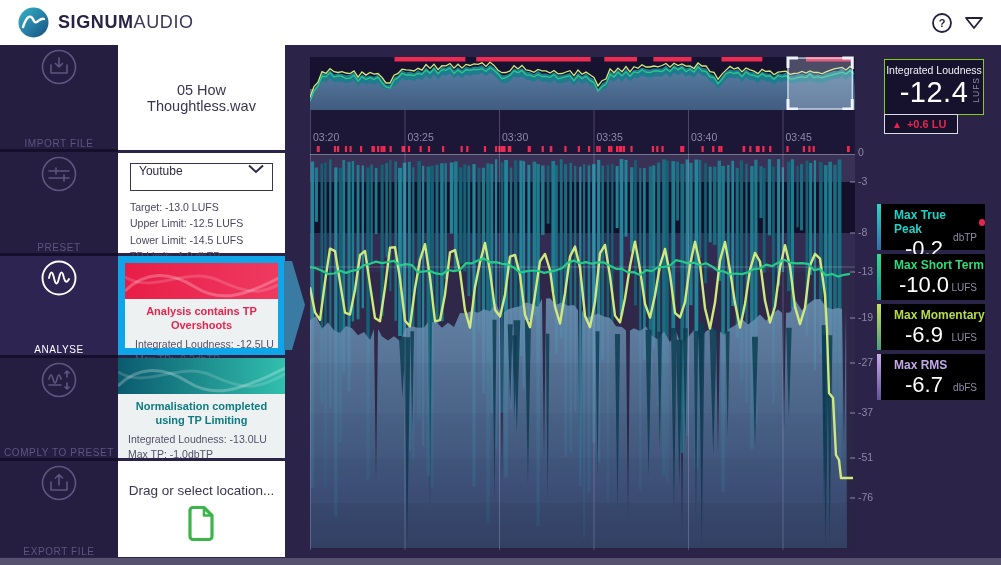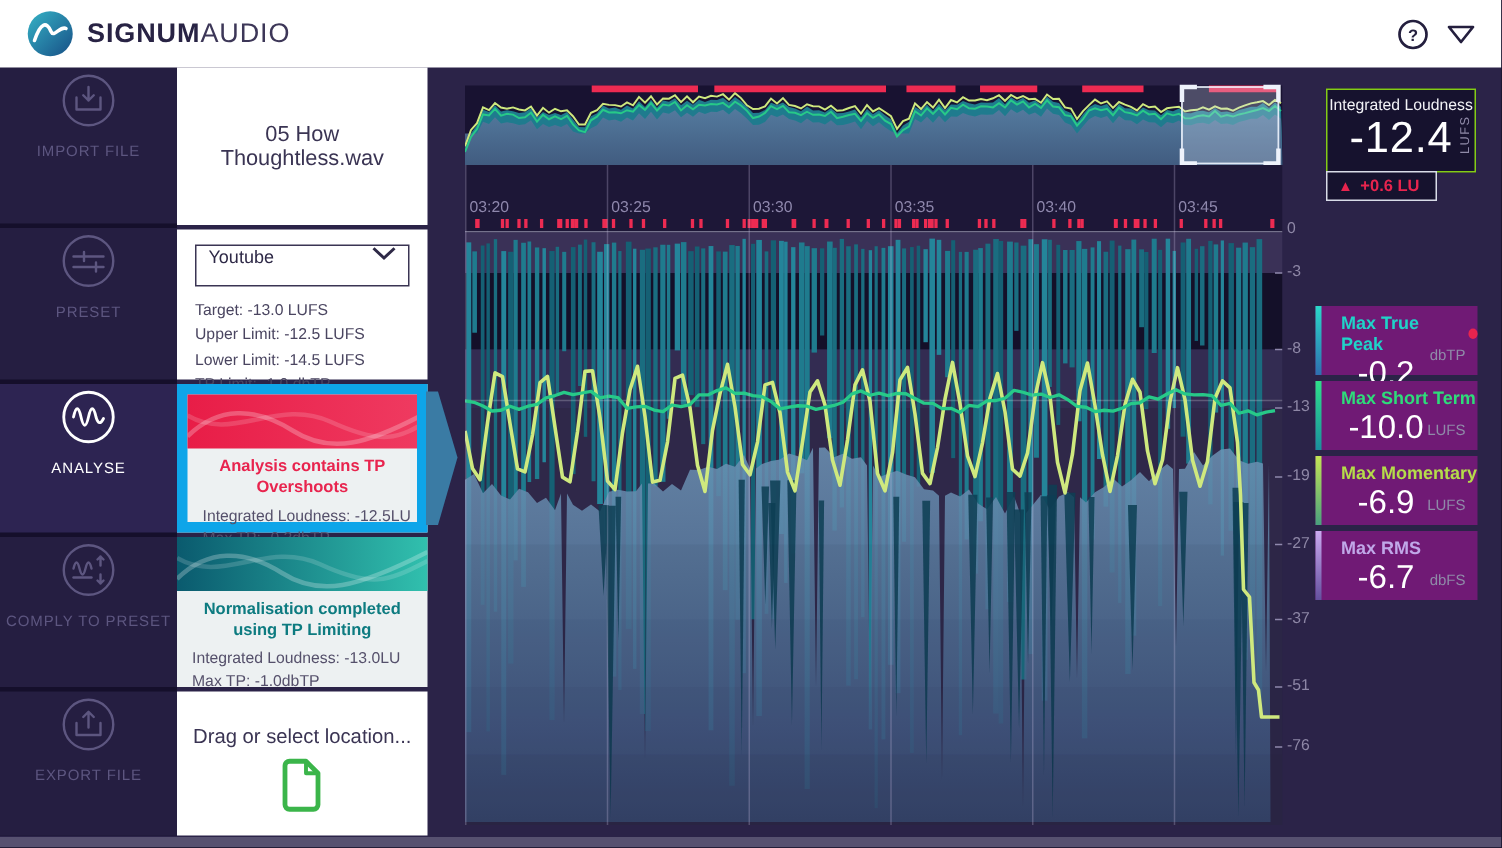--- a/index.html
+++ b/index.html
@@ -10,21 +10,21 @@
           display:flex;align-items:center;justify-content:space-between;}
   .logo{display:flex;align-items:center;margin-left:18px;gap:9px;}
   .brand{font-size:18px;letter-spacing:.6px;color:#282344;}
   .brand .b1{font-weight:700;}
   .brand .b2{font-weight:300;color:#3d3758;}
   .hicons{display:flex;align-items:center;gap:10px;margin-right:16px;}
   .hicons svg{cursor:pointer;}
   
   .navunder{position:absolute;left:0;top:45px;width:118px;height:512px;background:#150f2b;}
   .nav-item{position:absolute;left:0;width:118px;background:#251e41;color:#5d5680;
-            display:flex;flex-direction:column;align-items:center;justify-content:flex-start;gap:7px;cursor:pointer;}
+            display:flex;flex-direction:column;align-items:center;justify-content:space-between;gap:7px;cursor:pointer;}
   .nav-item.active{background:#2d2452;color:#ffffff;}
   .nav-item .nlabel{font-size:10px;letter-spacing:.6px;}
   
   .card{position:absolute;left:118px;width:167px;background:#ffffff;box-sizing:border-box;}
   .card.pale{background:#edf1f2;}
   .file-card{display:flex;align-items:center;justify-content:center;text-align:center;
              font-size:14.5px;color:#3a3453;padding:0 6px;}
   .preset-card{padding:10px 12px;}
   .select{height:26px;border:1px solid #3a3453;display:flex;justify-content:space-between;
           padding:0 8px;font-size:12px;color:#2e2947;cursor:pointer;background:#fff;}
@@ -56,21 +56,21 @@
   .mval{font-size:29px;font-weight:400;text-align:center;color:#ffffff;letter-spacing:.5px;}
   .vunit{position:absolute;right:2px;top:17px;writing-mode:vertical-rl;transform:rotate(180deg);
          font-size:8.5px;letter-spacing:1px;color:#8f8aa8;}
   .delta{position:absolute;display:flex;align-items:center;gap:5px;padding-left:7px;
          background:#16122e;border:1px solid #d9dce8;box-sizing:border-box;color:#e8244e;
          font-size:11px;font-weight:700;}
   .delta .tri{font-size:10px;}
   .rtitle{font-size:11px;font-weight:700;color:#f2f2f6;margin:4px 0 0 8px;}
   .rval{font-size:26px;text-align:center;margin-top:1px;color:#fff;}
   .runit{position:absolute;right:11px;bottom:9px;font-size:10px;color:#8f8aa8;}
-  .maxbox{position:absolute;left:877px;width:108px;height:46px;background:#701a75;}
+  .maxbox{position:absolute;left:877px;width:108px;height:46px;background:#000000;}
   .maxbar{position:absolute;left:0;top:0;width:4px;height:46px;}
   .maxtitle{font-size:12px;font-weight:700;margin:4px 0 0 17px;display:flex;align-items:center;}
   .maxval{font-size:22px;color:#fff;text-align:center;margin-top:0;padding-right:14px;}
   .maxunit{position:absolute;right:8px;bottom:7px;font-size:10px;color:#8f8aa8;}
   .dot{display:inline-block;width:7px;height:7px;border-radius:50%;background:#e8244e;margin-left:7px;}
   .m0 .maxbar{background:linear-gradient(#2ad8c9,#2e6fb0);} .m0 .maxtitle{color:#1fd3c8;}
   .m1 .maxbar{background:linear-gradient(#2ee08a,#1a8f9e);} .m1 .maxtitle{color:#2edc7a;}
   .m2 .maxbar{background:linear-gradient(#c3e455,#49a07e);} .m2 .maxtitle{color:#b5dc4a;}
   .m3 .maxbar{background:linear-gradient(#cbaaf0,#63509e);} .m3 .maxtitle{color:#c0a8e8;}
   .bottombar{position:absolute;left:0;bottom:0;width:1001px;height:7px;background:#575170;}

